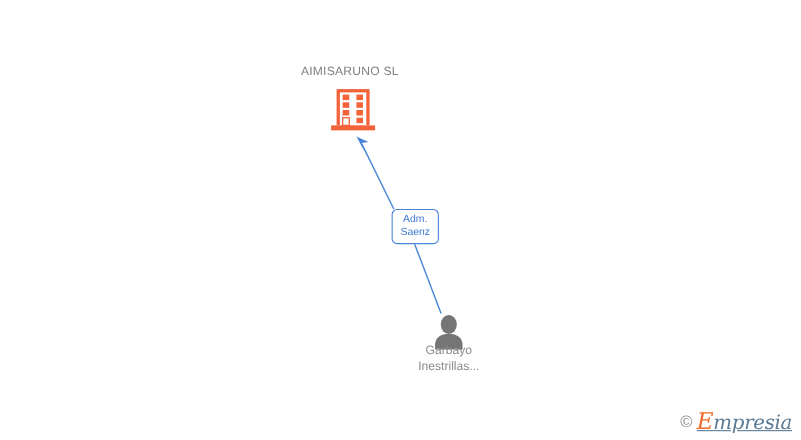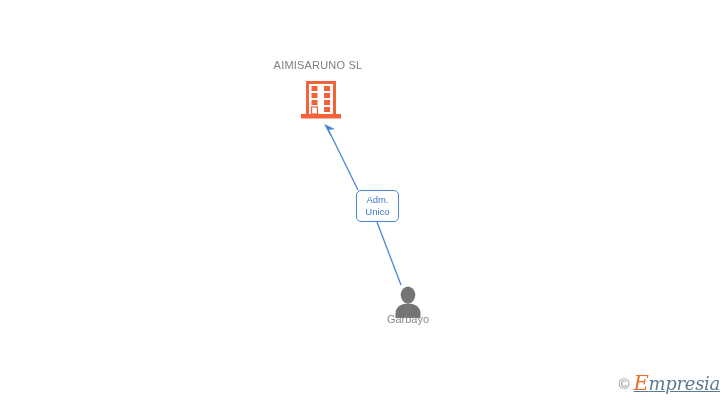--- a/index.html
+++ b/index.html
@@ -160,35 +160,36 @@
   <svg class="edges" viewBox="0 0 728 400">
 
     <line x1="358" y1="190" x2="329" y2="131" stroke="#4a86d8" stroke-width="1.3"></line>
     <polygon points="324,124 335,129 329,130 331,137" fill="#4a86d8"></polygon>
 
     <line x1="377" y1="222" x2="401" y2="285" stroke="#4a86d8" stroke-width="1.3"></line>
   </svg>
 
   <div class="relation-box">
     <span>Adm.</span>
-    <span>Unico</span>
+    <span>Saenz</span>
   </div>
 
   <div class="person-icon">
     <svg width="34" height="32" viewBox="0 0 34 32">
       <ellipse cx="17" cy="9" rx="7.3" ry="8.6" fill="#757575"></ellipse>
       <path d="M17 17.5
                C 9.5 17.5 4.5 21.5 4.5 27.5
                L 4.5 32 L 29.5 32 L 29.5 27.5
                C 29.5 21.5 24.5 17.5 17 17.5 Z" fill="#757575"></path>
     </svg>
   </div>
 
   <div class="person-label">
     <span>Garbayo</span>
+    <span>Inestrillas...</span>
   </div>
 
   <div class="logo">
     <span class="logo-copy">©</span>
     <span class="logo-word"><span class="cap">E</span><span>mpresia</span></span>
   </div>
 
 </div>
 
 </body></html>

